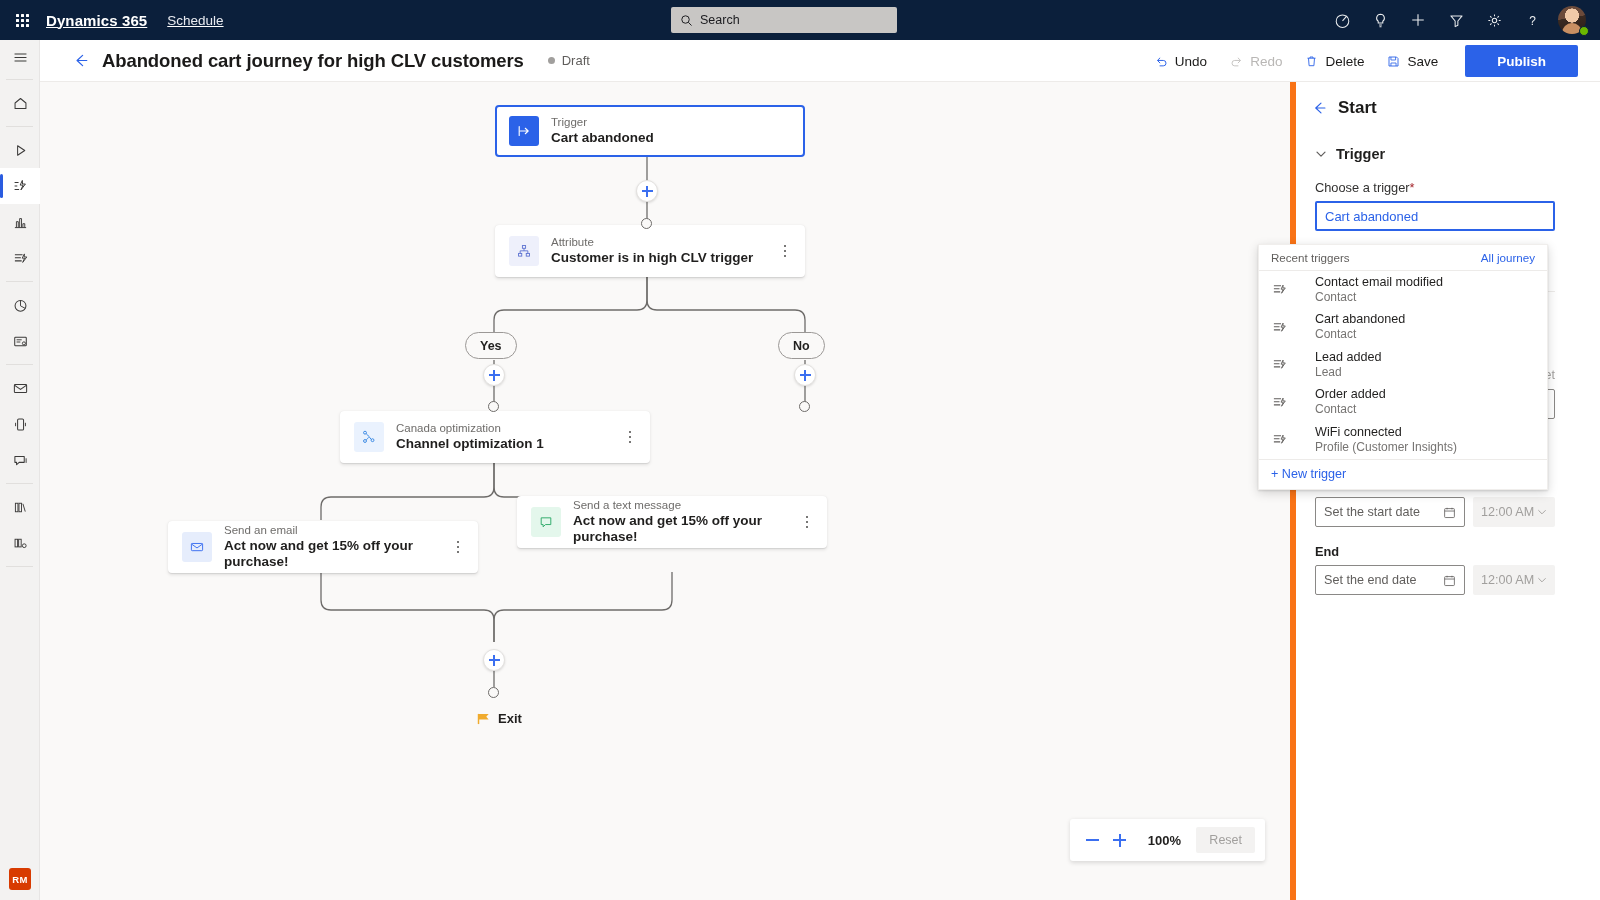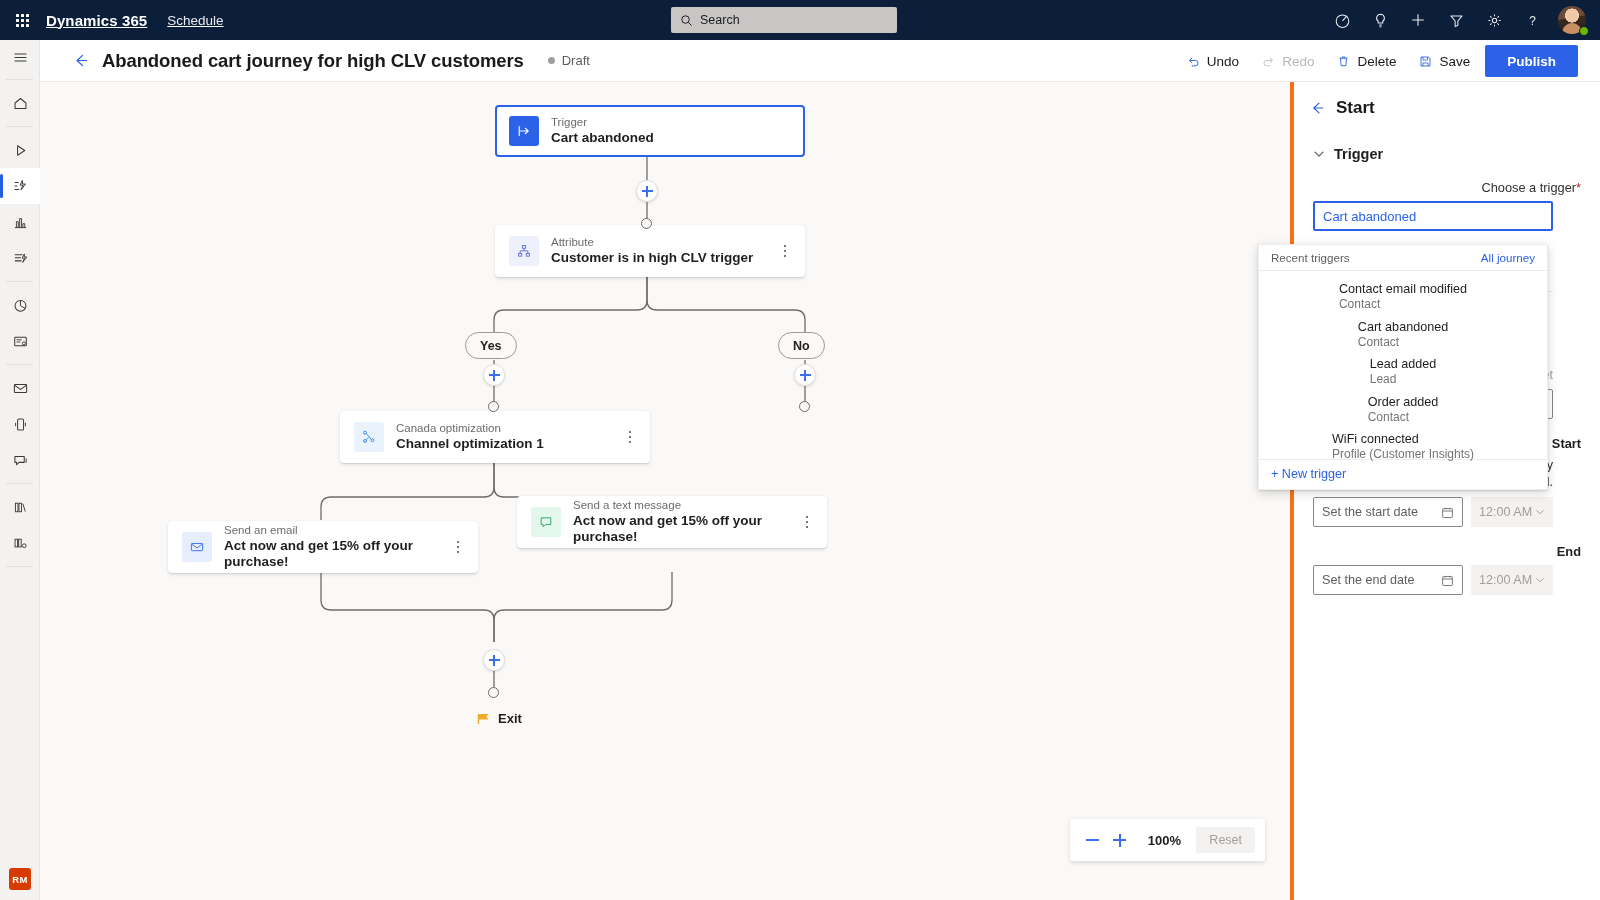--- a/index.html
+++ b/index.html
@@ -80,21 +80,21 @@
   .status-text { font-size:13px; color:#605e5c; }
   .cmd-right { position:absolute; right:22px; top:0; height:42px; display:flex; align-items:center; gap:4px; }
   .cmd-btn {
     display:flex;align-items:center;gap:6px;height:30px;padding:0 9px;border-radius:2px;
     font-size:13.5px;color:#1b1a19;cursor:pointer;background:transparent;border:none;
     font-family:"Liberation Sans", sans-serif;
   }
   .cmd-btn.disabled { color:#b9b7b5; cursor:default; }
   .publish-btn {
     background:#2b62e8;color:#fff;font-size:13.5px;font-weight:600;height:32px;
-    padding:0 22px;border:none;border-radius:2px;cursor:pointer;margin-left:2px;
+    padding:0 32px;border:none;border-radius:2px;cursor:pointer;margin-left:14px;
     font-family:"Liberation Sans", sans-serif;
   }
 
   
   .canvas {
     position:absolute; left:40px; top:82px; width:1250px; height:818px;
     background:#faf9f8; overflow:hidden;
   }
   .node {
     position:absolute; background:#ffffff; border-radius:4px;
@@ -151,21 +151,21 @@
   .zb-btn.plus::after{content:"";position:absolute;width:1.7px;height:13px;background:#3b6ff0;}
   .zb-level{font-size:13px;color:#201f1e;font-weight:600;width:62px;text-align:center;}
   .zb-reset{
     font-size:12.5px;color:#a19f9d;background:#f3f2f1;border:none;border-radius:2px;
     height:26px;padding:0 13px;cursor:default;font-family:"Liberation Sans",sans-serif;
   }
 
   
   .panel {
     position:absolute; right:0; top:82px; width:310px; height:818px;
-    background:#ffffff; border-left:4px solid #f97316; z-index:20;text-align:right;
+    background:#ffffff; border-left:6px solid #f97316; z-index:20;
   }
   .panel-head { height:52px; display:flex; align-items:center; padding-left:14px; gap:10px; }
   .panel-title { font-size:17px; font-weight:600; color:#1b1a19; }
   .panel-body { padding: 0 19px; }
   .sec-head { display:flex; align-items:center; gap:9px; margin-top:12px; cursor:pointer; }
   .sec-title { font-size:14.5px; font-weight:700; color:#201f1e; }
   .fld-label { font-size:12.8px; color:#323130; margin-top:18px; font-weight:400; }
   .req { color:#a4262c; }
   .txt-input {
     width:240px; height:30px; margin-top:6px; border:2px solid #2b62e8; border-radius:2px;
@@ -204,21 +204,21 @@
     position:absolute; left:1258px; top:244px; width:290px;
     background:#ffffff; box-shadow:0 3.2px 10px rgba(0,0,0,.16), 0 0.6px 1.8px rgba(0,0,0,.12);
     z-index:60; border:1px solid #f0eeec;
   }
   .fly-head {
     height:26px; display:flex; align-items:center; justify-content:space-between;
     padding:0 12px; border-bottom:1px solid #edebe9;
   }
   .fly-head-lbl { font-size:11.6px; color:#605e5c; }
   .fly-head-link { font-size:11.6px; color:#2b62e8; cursor:pointer; }
-  .fly-item { height:37.5px; display:flex; align-items:center; padding:0 12px; gap:11px; cursor:pointer;flex-direction:column; }
+  .fly-item { height:37.5px; display:flex; align-items:center; padding:0 12px; gap:27px; cursor:pointer; }
   .fly-txt { display:flex; flex-direction:column; gap:0px; }
   .fly-name { font-size:12.6px; color:#201f1e; line-height:15px;}
   .fly-sub { font-size:12px; color:#767472; line-height:15px;}
   .fly-foot { height:30px; border-top:1px solid #edebe9; display:flex; align-items:center; padding:0 12px; }
   .fly-new { font-size:12.6px; color:#2b62e8; cursor:pointer; }
 </style>
 </head>
 <body>
 
 <div class="suite-bar">

